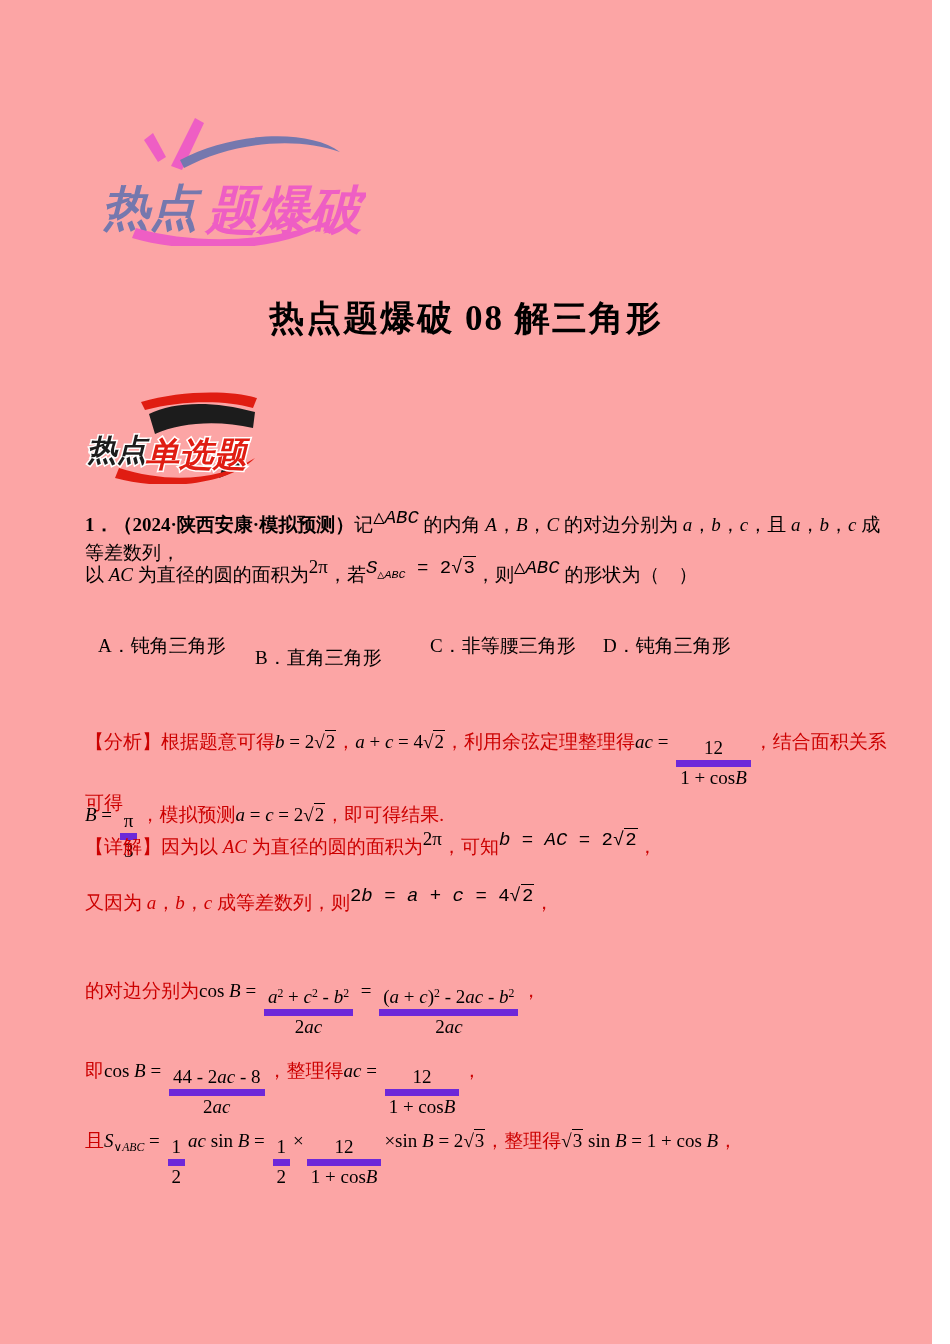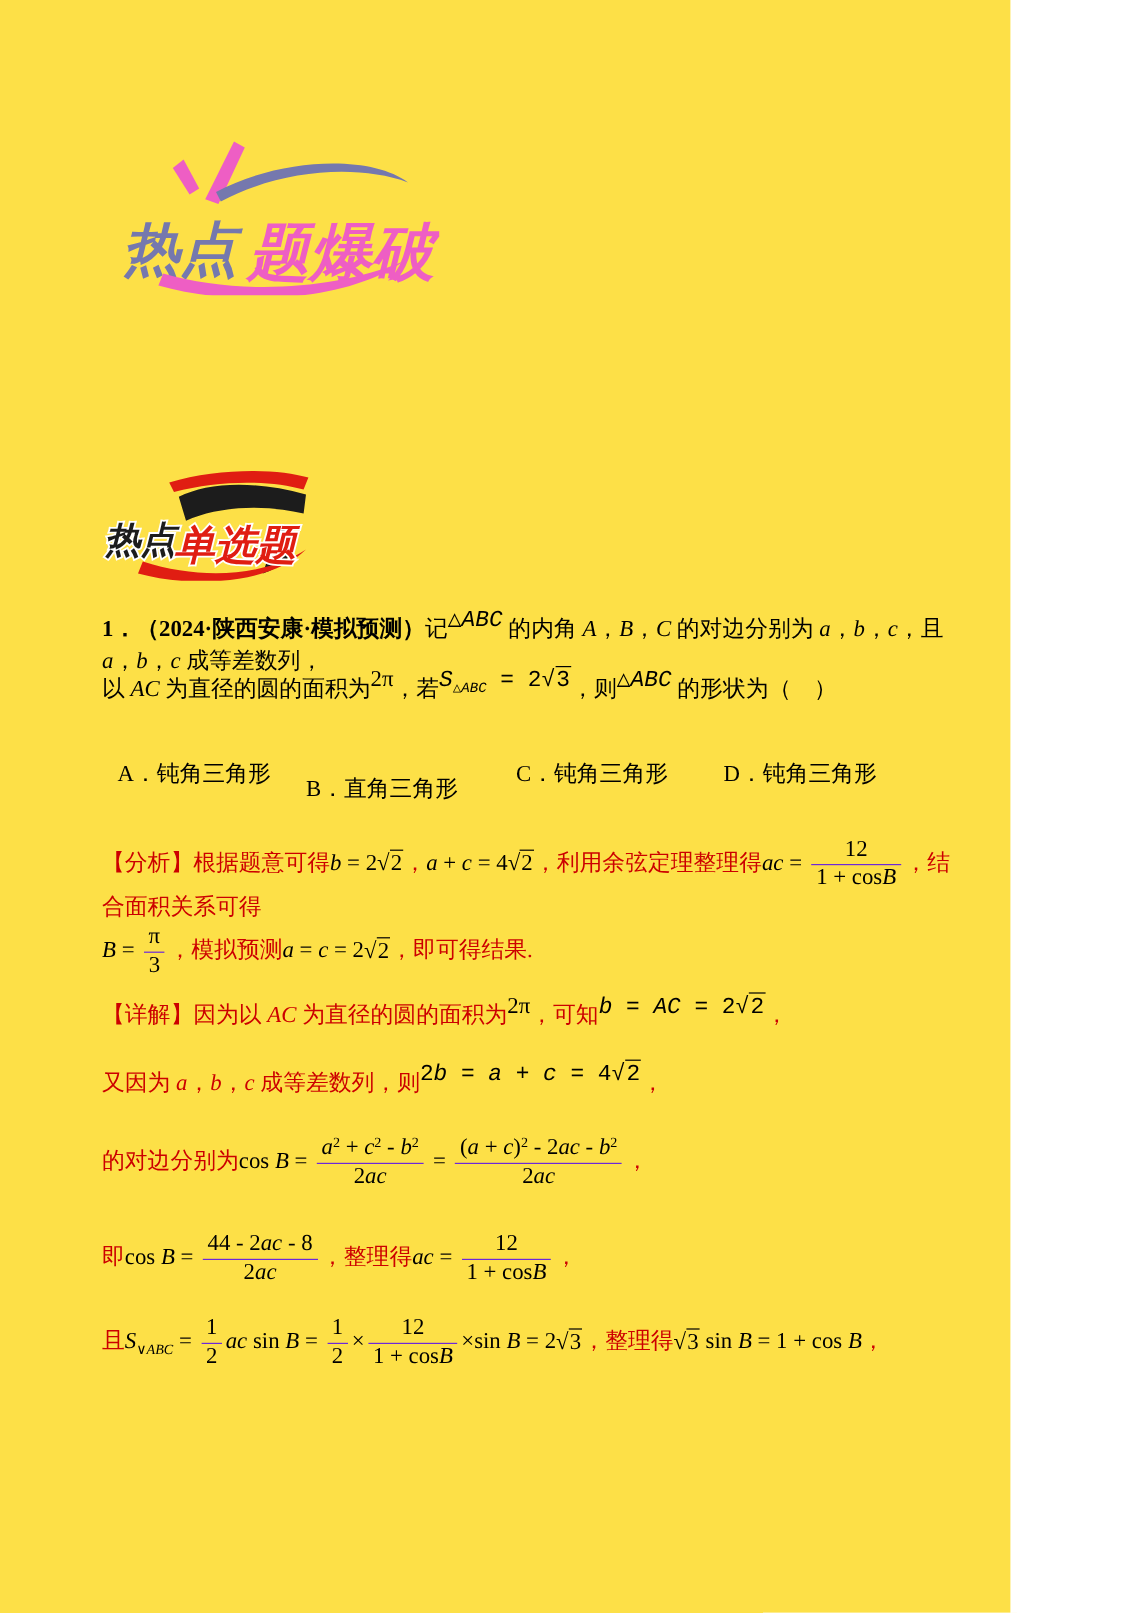--- a/index.html
+++ b/index.html
@@ -1,39 +1,39 @@
 <!DOCTYPE html>
 <html><head>
 <meta charset="utf-8">
 <style>
   html,body{margin:0;padding:0;background:#fff;}
   body{width:950px;height:1344px;position:relative;
        font-family:"Liberation Serif","DejaVu Serif",serif;color:#000;}
-  .page{position:relative;width:842px;height:1344px;overflow:hidden;background:#fde047;}
+  .page{position:relative;width:932px;height:1344px;overflow:hidden;background:#fca5a5;}
 
   .logo{position:absolute;left:98px;top:106px;width:268px;height:140px;}
   .badge{position:absolute;left:85px;top:388px;width:178px;height:96px;}
   .logo svg,.badge svg{display:block;width:100%;height:100%;}
   .logo text,.badge text{font-family:"Liberation Sans","DejaVu Sans",sans-serif;
        font-style:italic;font-weight:900;}
 
   .title{position:absolute;left:0;right:0;top:295px;margin:0;text-align:center;
        font-size:35px;font-weight:900;letter-spacing:2px;color:#000;
        font-family:"Liberation Serif","DejaVu Serif",serif;}
 
   .line{position:absolute;left:85px;right:35px;font-size:19px;line-height:1.35;white-space:normal;}
   .line .it{font-style:italic;}
   .line .bd{font-weight:bold;}
   .line .red{color:#cc0000;}
   .up{position:relative;top:-8px;display:inline-block;}
   .grp{white-space:nowrap;display:inline-block;font-family:Liberation Mono, monospace;}
 
   .frac{display:inline-flex;flex-direction:column;text-align:center;
         vertical-align:middle;margin:0 3px;line-height:1.2;}
-  .frac .num{display:block;border-bottom:1px solid #6d28d9;padding:0 4px;}
+  .frac .num{display:block;border-bottom:7px solid #6d28d9;padding:0 4px;margin-top:40px;}
   .frac .den{display:block;padding:0 4px;}
   .sqrt{white-space:nowrap;display:inline-block;}
   .sqrt .rsign{display:inline-block;}
   .sqrt .rad{border-top:1px solid #000;padding:0 1px;}
   sub,sup{font-size:0.62em;line-height:1;}
   sub{vertical-align:-0.4em;}
   sup{vertical-align:0.55em;}
 
   .options .opt{position:absolute;top:0;white-space:nowrap;}
   .opt-a{left:13px;} .opt-b{left:170px;margin-top:12px;} .opt-c{left:345px;} .opt-d{left:518px;}
@@ -47,39 +47,40 @@
     <svg viewBox="0 0 268 140">
       <path d="M46,34 L60,56 L68,51 L55,27 Z" fill="#ee5ec4"></path>
       <path d="M97,12 L73,60 L84,64 L106,17 Z" fill="#ee5ec4"></path>
       <path d="M86,62 C134,36 198,30 242,46 C210,22 134,26 82,54 Z" fill="#7578ae"></path>
       <text x="4" y="118" font-size="48" fill="#7578ae">热点</text>
       <text x="108" y="122" font-size="52" fill="#ee5ec4">题爆破</text>
       <path d="M38,122 C100,140 180,136 238,112 C190,146 96,150 34,132 Z" fill="#ee5ec4"></path>
     </svg>
   </div>
 
+  <h1 class="title">热点题爆破 08 解三角形</h1>
 
   <div class="badge">
     <svg viewBox="0 0 178 96">
       <path d="M56,14 C96,2 146,2 172,10 L168,20 C140,12 98,12 60,22 Z" fill="#e01d12"></path>
       <path d="M170,24 C126,12 88,14 64,26 L70,46 C96,34 134,32 168,40 Z" fill="#1c1c1c"></path>
       <path d="M150,52 C166,62 162,80 134,90 L138,78 C152,72 154,64 144,58 Z" fill="#1c1c1c"></path>
       <path d="M34,80 C84,96 136,92 170,70 C144,96 82,104 30,90 Z" fill="#e01d12"></path>
       <text x="2" y="72" font-size="30" fill="#1c1c1c" stroke="#ffffff" stroke-width="3" paint-order="stroke">热点</text>
       <text x="60" y="78" font-size="34" fill="#e01d12" stroke="#ffffff" stroke-width="3" paint-order="stroke">单选题</text>
     </svg>
   </div>
 
   <div class="line" style="top:512px"><span class="bd">1．</span><span class="bd">（2024·陕西安康·模拟预测）</span><span>记</span><span class="grp up"><span>△</span><span class="it">ABC</span></span><span> 的内角 </span><span class="it">A</span><span>，</span><span class="it">B</span><span>，</span><span class="it">C</span><span> 的对边分别为 </span><span class="it">a</span><span>，</span><span class="it">b</span><span>，</span><span class="it">c</span><span>，且 </span><span class="it">a</span><span>，</span><span class="it">b</span><span>，</span><span class="it">c</span><span> 成等差数列，</span></div>
   <div class="line" style="top:562px"><span>以 </span><span class="it">AC</span><span> 为直径的圆的面积为</span><span class="up">2π</span><span>，若</span><span class="grp up"><span class="it">S</span><sub><span>△</span><span class="it">ABC</span></sub><span> = 2</span><span class="sqrt"><span class="rsign">√</span><span class="rad"><span>3</span></span></span></span><span>，则</span><span class="grp up"><span>△</span><span class="it">ABC</span></span><span> 的形状为（　）</span></div>
 
   <div class="line options" style="top:633px">
     <span class="opt opt-a">A．钝角三角形</span>
     <span class="opt opt-b">B．直角三角形</span>
-    <span class="opt opt-c">C．钝角三角形</span>
+    <span class="opt opt-c">C．非等腰三角形</span>
     <span class="opt opt-d">D．钝角三角形</span>
   </div>
 
 
   <div class="line" style="top:697px"><span class="red">【分析】根据题意可得</span><span class="it">b</span><span> = 2</span><span class="sqrt"><span class="rsign">√</span><span class="rad"><span>2</span></span></span><span class="red">，</span><span class="it">a</span><span> + </span><span class="it">c</span><span> = 4</span><span class="sqrt"><span class="rsign">√</span><span class="rad"><span>2</span></span></span><span class="red">，</span><span class="red">利用余弦定理整理得</span><span class="it">ac</span><span> = </span><span class="frac">
         <span class="num"><span>12</span></span>
         <span class="den"><span>1 + cos</span><span class="it">B</span></span>
       </span><span class="red">，</span><span class="red">结合面积关系可得</span></div>
   <div class="line" style="top:770px"><span class="it">B</span><span> = </span><span class="frac">
         <span class="num"><span>π</span></span>

